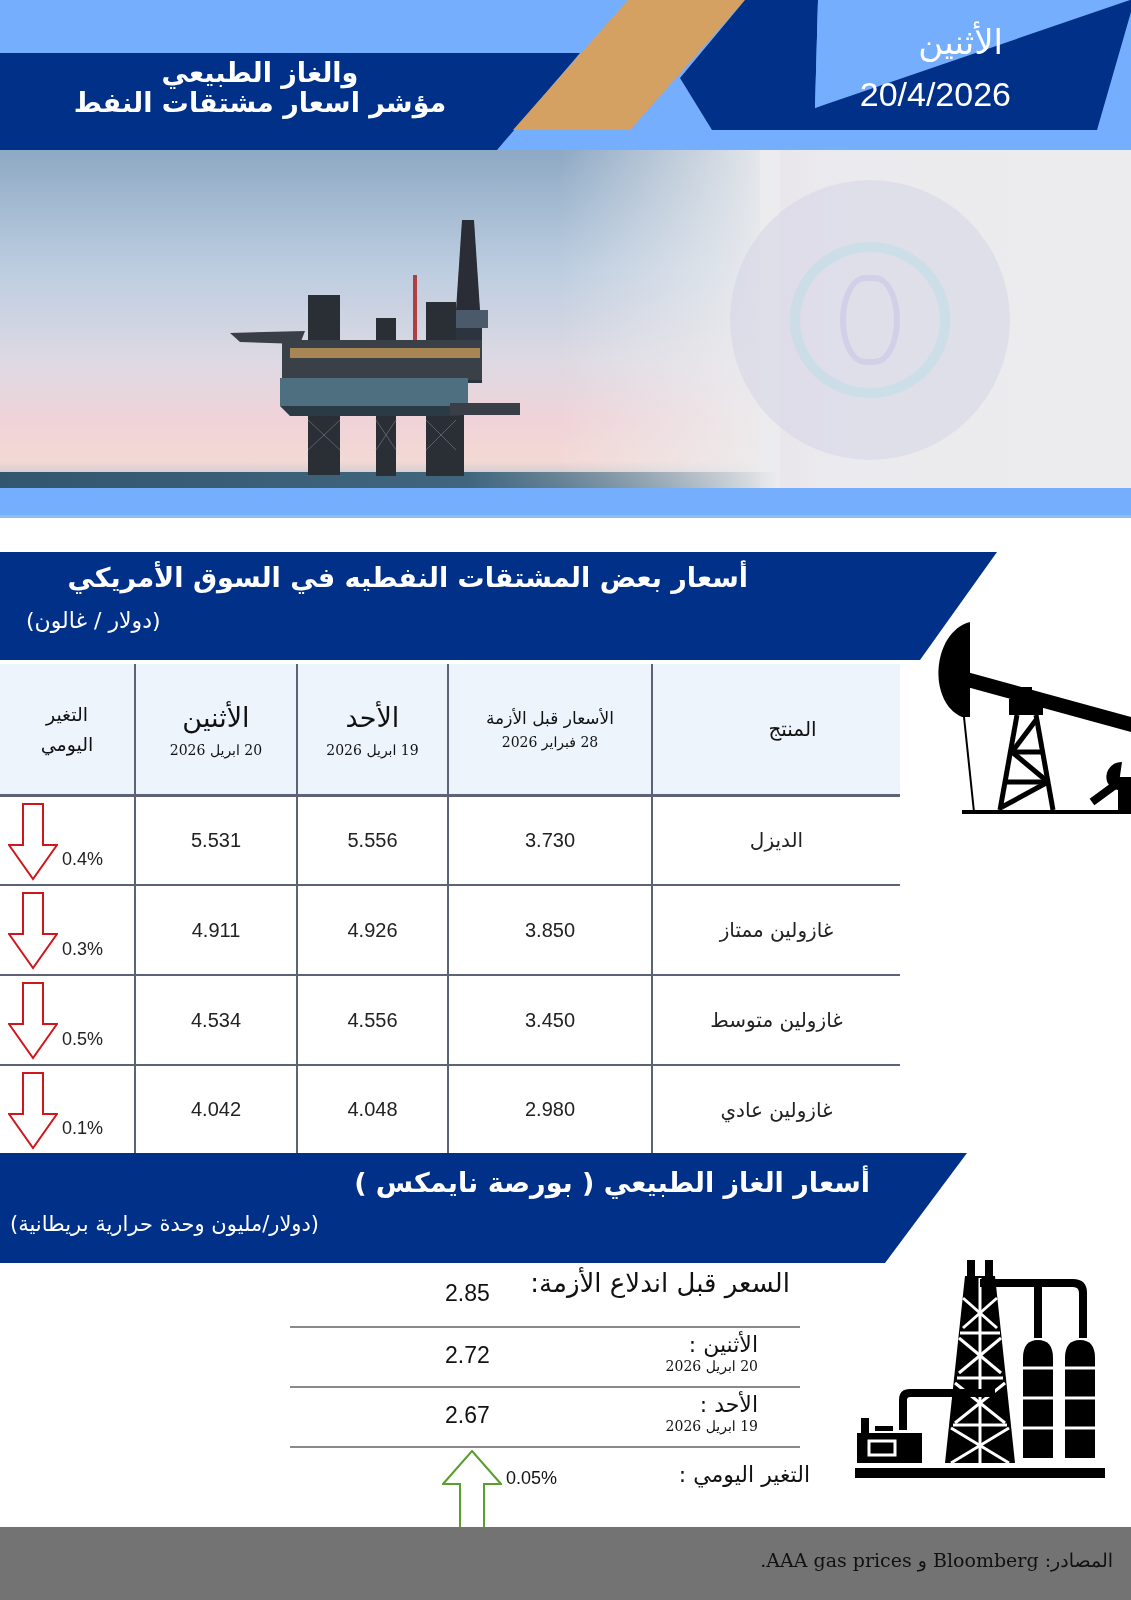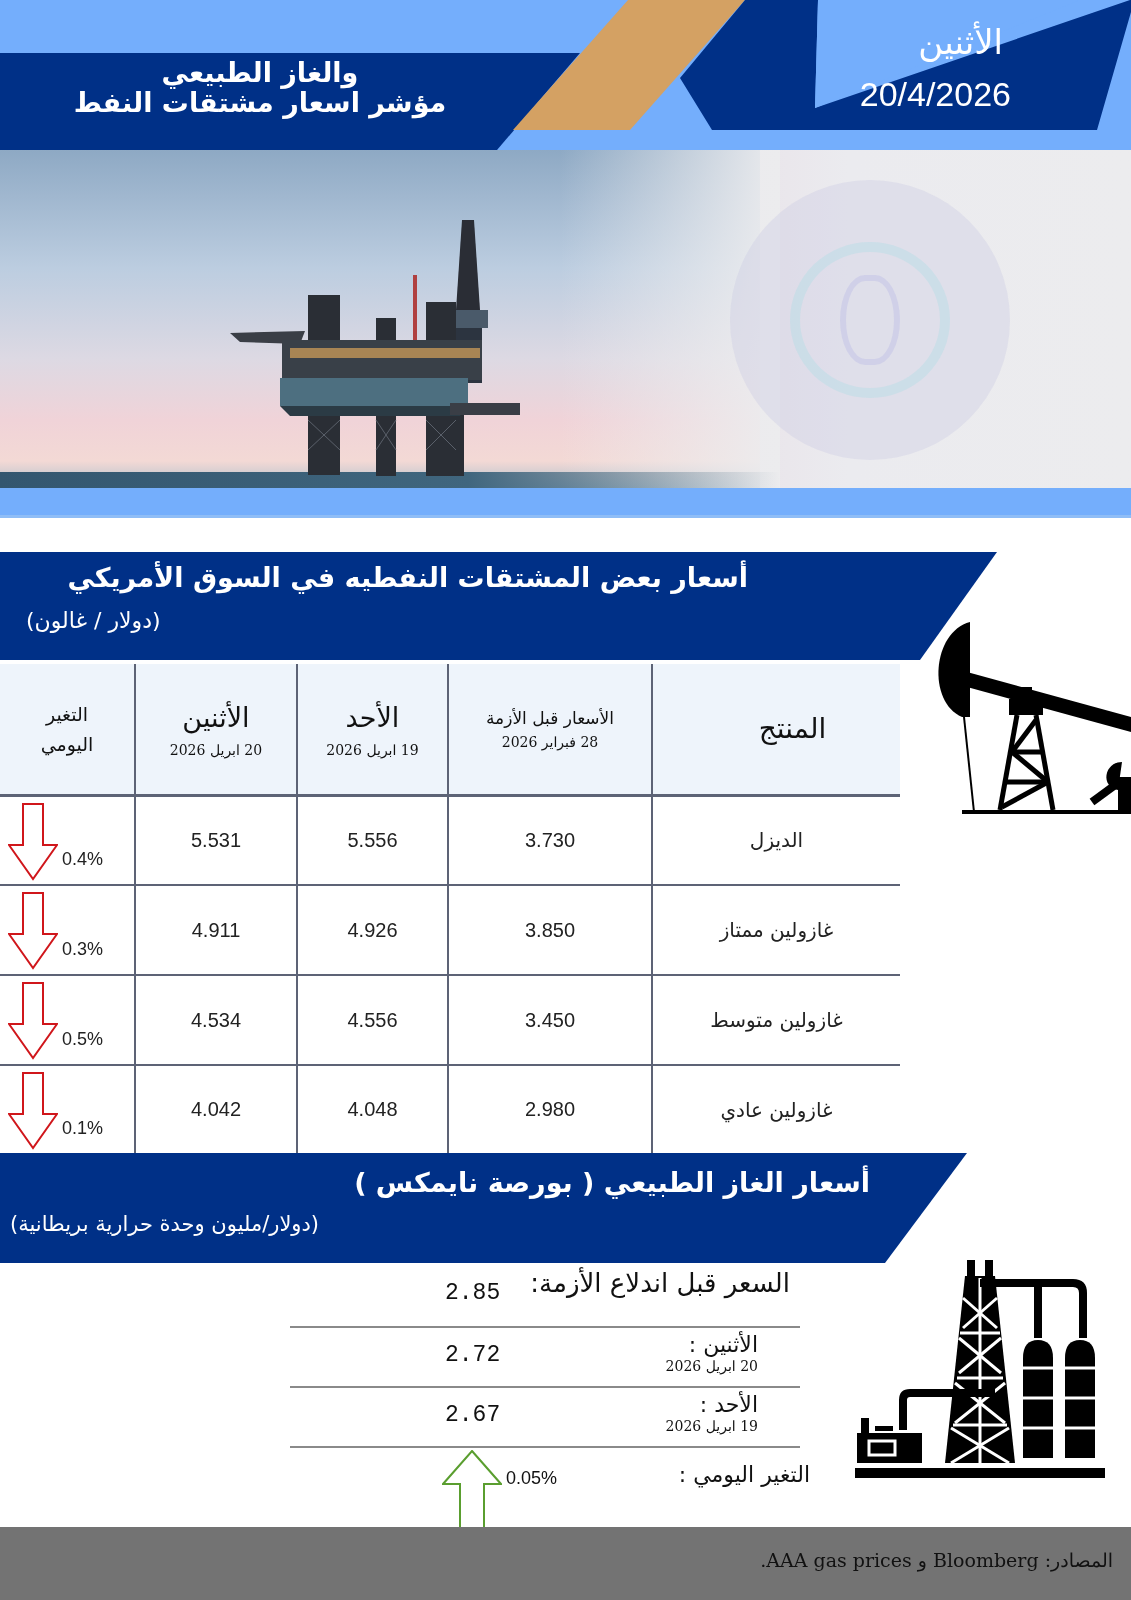--- a/index.html
+++ b/index.html
@@ -43,21 +43,21 @@
   
   .tbl { position: absolute; left: 0; top: 664px; width: 900px; border-collapse: collapse; direction: rtl; }
   .tbl th, .tbl td { border-left: 2px solid #5d6376; text-align: center; vertical-align: middle; }
   .tbl tr td:last-child, .tbl tr th:last-child { border-left: none; }
   .tbl thead th { height: 131px; background: #eef4fb; font-weight: normal; border-bottom: 3px solid #5d6376; }
   .tbl tbody td { height: 90px; border-bottom: 2px solid #5d6376; font-family: "Liberation Sans", sans-serif; font-size: 20px; color: #222; }
   .tbl tbody tr:last-child td { border-bottom: none; height: 88px; }
   .th-main { font-size: 27px; line-height: 36px; display: block; }
   .th-sub { font-size: 14px; display: block; margin-top: 6px; font-family: "DejaVu Serif", serif; }
   .th-mid { font-size: 17px; display: block; }
-  .th-product { font-size: 28px; margin-left: 32px; }
+  .th-product { font-size: 20px; margin-left: 32px; }
   .th-change { font-size: 19px; line-height: 30px; }
   .td-product { font-family: "DejaVu Sans", sans-serif !important; font-size: 20px !important; }
   .change-cell { position: relative; }
   .down-arrow { position: absolute; left: 8px; top: 6px; }
   .change-val { position: absolute; left: 62px; bottom: 14px; font-size: 18px; }
 
   
   .pumpjack { position: absolute; left: 922px; top: 612px; }
 
   
@@ -65,21 +65,21 @@
   .sec2-head svg { position: absolute; left: 0; top: 0; }
   .sec2-title { position: absolute; right: 100px; top: 14px; color: #fff; font-weight: bold; font-size: 27px; direction: rtl; white-space: nowrap; }
   .sec2-unit { position: absolute; left: 10px; top: 59px; color: #fff; font-size: 21px; direction: rtl; white-space: nowrap; }
 
   
   .gas { position: absolute; left: 290px; top: 1268px; width: 510px; }
   .gas-row { position: relative; height: 60px; border-bottom: 2px solid #8a8a8a; }
   .gas-label { position: absolute; right: 10px; top: 4px; direction: rtl; font-size: 26px; text-align: right; }
   .gas-label .sub { display: block; font-size: 14px; font-family: "DejaVu Serif", serif; line-height: 16px; }
   .gas-label .day { display: block; font-size: 22px; line-height: 26px; }
-  .gas-value { position: absolute; left: 155px; top: 14px; font-family: Liberation Mono, monospace; font-size: 23px; }
+  .gas-value { position: absolute; left: 155px; top: 14px; font-family: Liberation Sans, sans-serif; font-size: 23px; }
   .gas-row.first .gas-label { top: 0; font-size: 26px; }
   .gas-row.first .gas-value { left: 155px; top: 12px; }
   .gas-row.r2 .gas-label { right: 42px; }
   .gas-row.r3 .gas-label { right: 42px; }
   .change-row { position: relative; height: 80px; }
   .change-row .gas-label { right: -10px; top: 14px; font-size: 22px; }
   .up-arrow { position: absolute; left: 152px; top: 2px; }
   .up-val { position: absolute; left: 216px; top: 20px; font-family: "Liberation Sans", sans-serif; font-size: 18px; }
 
   

